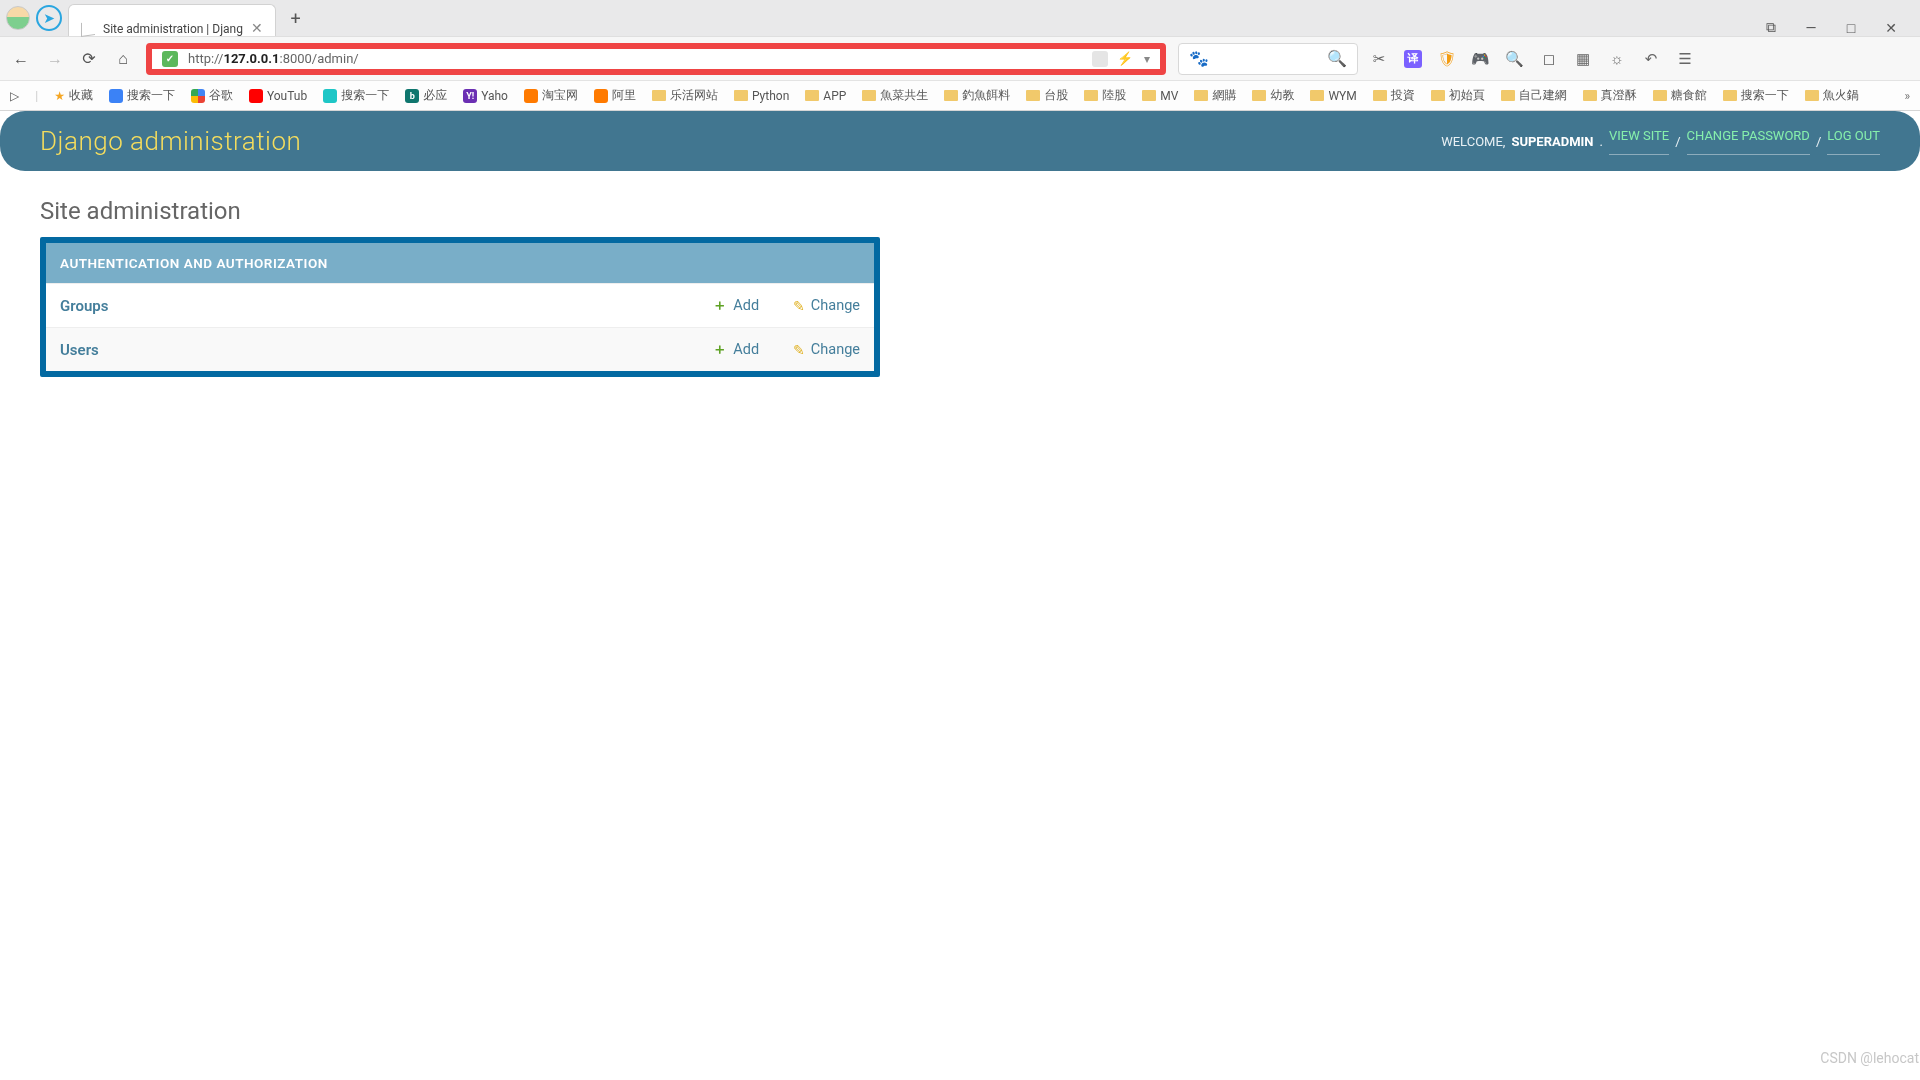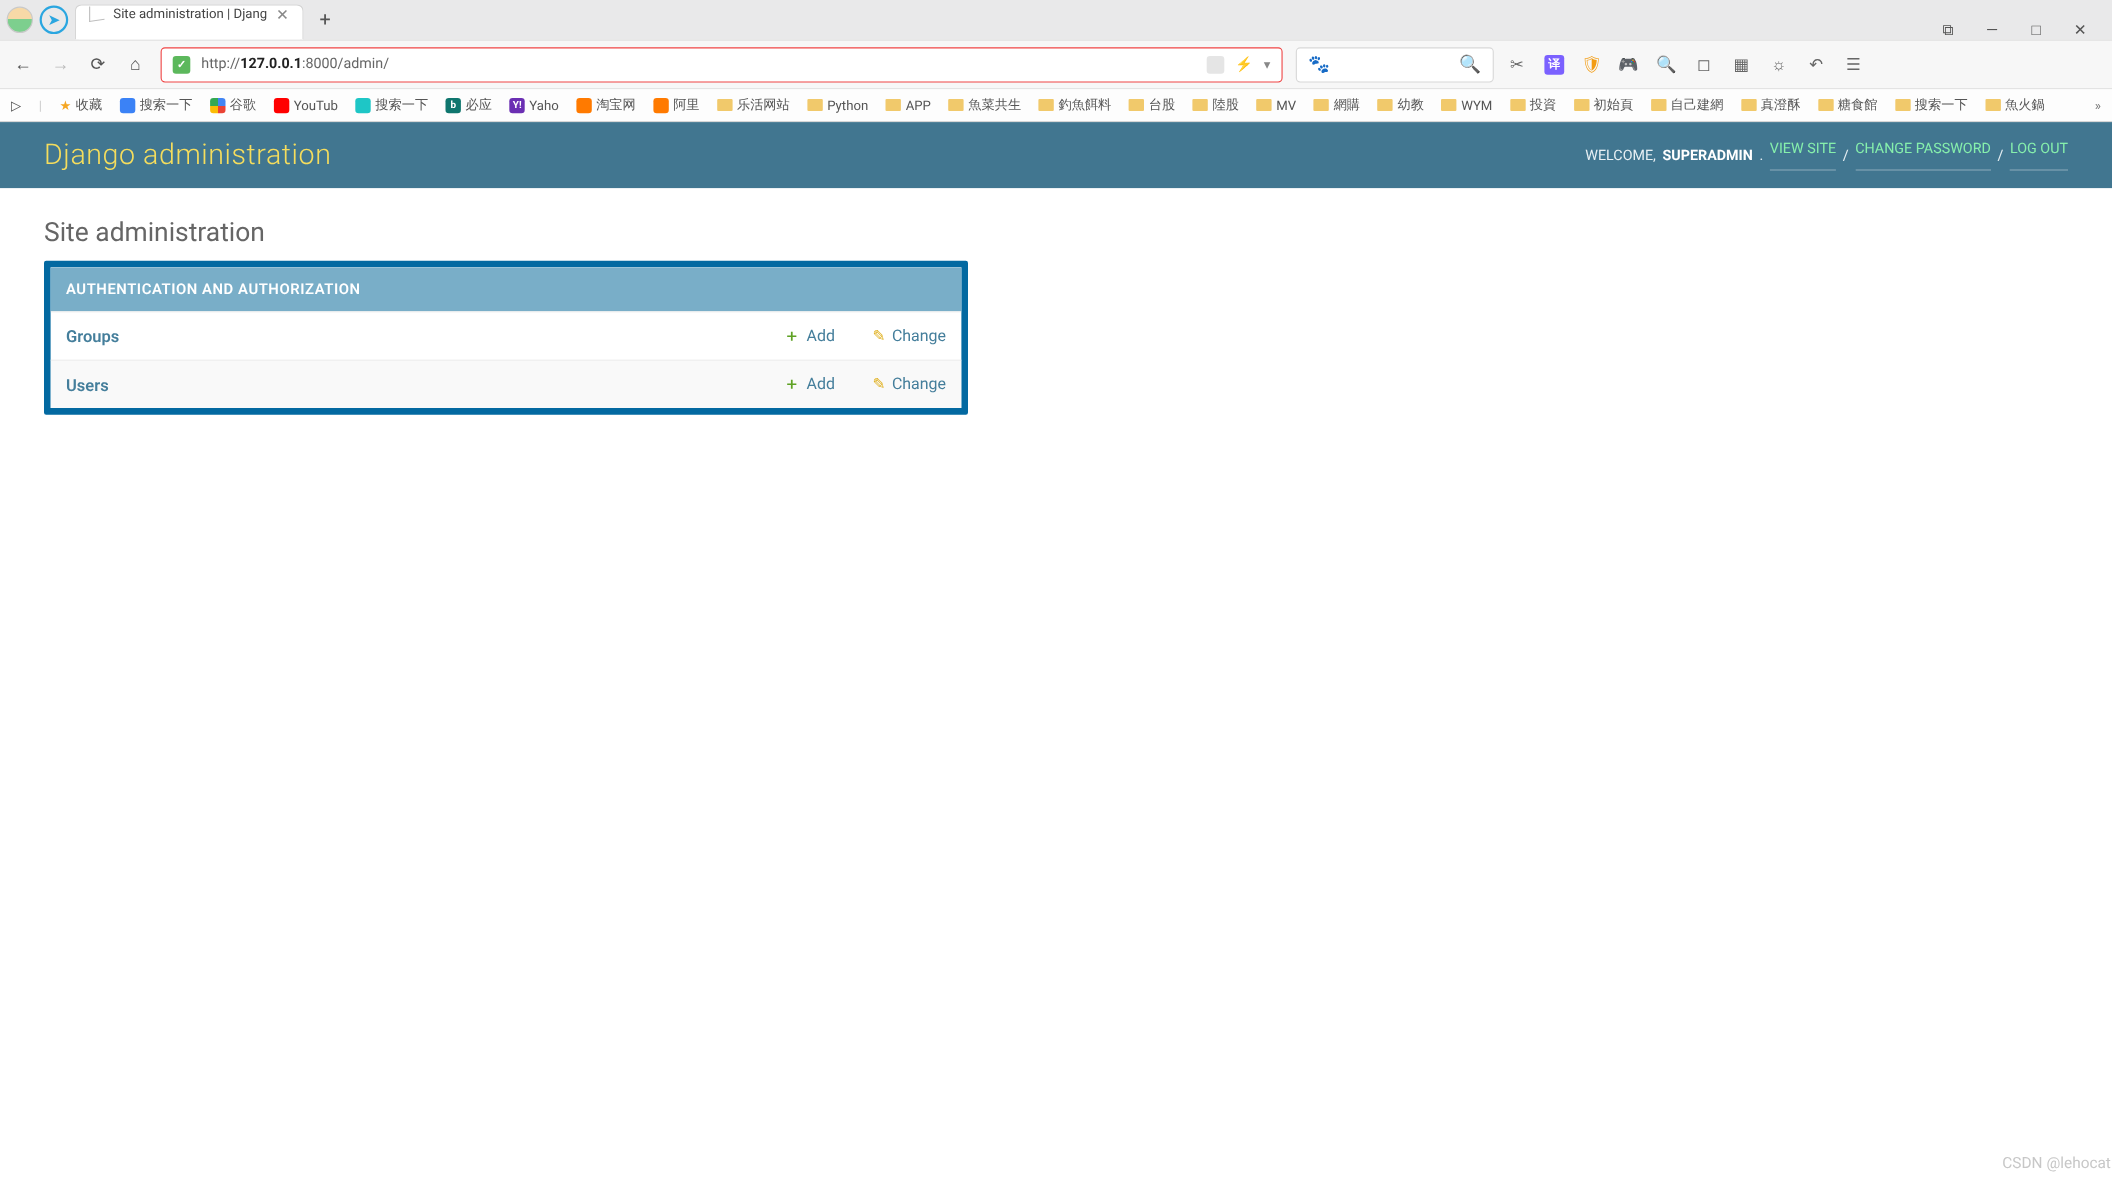--- a/index.html
+++ b/index.html
@@ -3,31 +3,31 @@
 <meta charset="utf-8">
 <style>
   * { box-sizing: border-box; margin: 0; padding: 0; }
   html, body { width: 1920px; height: 1080px; font-family: "Segoe UI", Roboto, Arial, sans-serif; background: #fff; overflow: hidden; }
 
   
   .browser-chrome { width: 100%; background: #e9e9ea; border-bottom: 1px solid #d6d6d6; }
   .tab-strip { display: flex; align-items: flex-end; height: 36px; padding: 0 6px; gap: 6px; }
   .tab-avatar { width: 24px; height: 24px; border-radius: 50%; background: linear-gradient(#f7d9a7 45%,#7dcf8e 45%); border: 1px solid #c9c9c9; align-self: center; }
   .tab-nav-btn { width: 26px; height: 26px; border-radius: 50%; border: 2px solid #2aa6e0; color: #2aa6e0; display:flex; align-items:center; justify-content:center; align-self:center; font-size:14px; }
-  .tab { display: flex; align-items: flex-start; gap: 8px; height: 32px; padding: 0 12px; background: #fff; border: 1px solid #d2d2d2; border-bottom: none; border-radius: 6px 6px 0 0; font-size: 12px; color: #444; min-width: 190px; }
+  .tab { display: flex; align-items: flex-end; gap: 8px; height: 32px; padding: 0 12px; background: #fff; border: 1px solid #d2d2d2; border-bottom: none; border-radius: 6px 6px 0 0; font-size: 12px; color: #444; min-width: 190px; }
   .tab .page-icon { width: 14px; height: 14px; border: 1px solid #bdbdbd; border-top: none; border-right: none; transform: skewY(-8deg); }
   .tab .close { color:#888; font-size:14px; }
   .newtab { width: 28px; height: 28px; display:flex; align-items:center; justify-content:center; color:#555; font-size:18px; align-self:center; }
   .win-controls { margin-left: auto; display:flex; gap:22px; align-items:center; padding-right:14px; color:#555; font-size:14px; }
   .win-controls span { display:inline-flex; width:18px; justify-content:center; }
 
   .toolbar { display:flex; align-items:center; height:44px; background:#f7f7f7; padding:0 10px; gap:12px; border-top:1px solid #dfdfdf; }
   .tool-btn { width:22px; height:22px; display:flex; align-items:center; justify-content:center; color:#555; font-size:16px; }
   .tool-btn.disabled { color:#bbb; }
-  .addr-bar { flex:1; max-width:1020px; display:flex; align-items:center; height:32px; background:#fff; border:1px solid #ef4444; border-radius:4px; padding:0 10px; gap:10px; font-size:13px; color:#666; }
+  .addr-bar { flex:1; max-width:1020px; display:flex; align-items:center; height:32px; background:#fff; border:6px solid #ef4444; border-radius:4px; padding:0 10px; gap:10px; font-size:13px; color:#666; }
   .addr-bar .shield { width:16px; height:16px; background:#5cb85c; border-radius:3px; position:relative; }
   .addr-bar .shield::after { content:"✓"; position:absolute; inset:0; display:flex; align-items:center; justify-content:center; color:#fff; font-size:10px; font-weight:bold; }
   .addr-bar .url b { color:#222; }
   .addr-tail { margin-left:auto; display:flex; gap:10px; align-items:center; }
   .addr-ico { width:16px; height:16px; background:#e5e5e5; border-radius:3px; }
   .addr-lightning { color:#3fb357; font-weight:bold; }
   .addr-chev { color:#888; font-size:12px; }
   .secondary-search { width:180px; height:32px; background:#fff; border:1px solid #d8d8d8; border-radius:4px; display:flex; align-items:center; padding:0 10px; justify-content:space-between; color:#999; }
   .right-tools { display:flex; gap:16px; align-items:center; color:#666; font-size:15px; }
   .rt-box { width:18px; height:18px; display:flex; align-items:center; justify-content:center; }
@@ -44,21 +44,21 @@
   .bm-ico.yt { background:#f00; }
   .bm-ico.cyan { background:#1ec6c6; }
   .bm-ico.bing { background:#0f766e; color:#fff; font-size:9px; text-align:center; line-height:14px; font-weight:bold; }
   .bm-ico.yahoo { background:#6b2fb3; color:#fff; font-size:9px; text-align:center; line-height:14px; font-weight:bold; }
   .bm-ico.orange { background:#ff7a00; }
   .bm-ico.blue { background:#3b82f6; }
   .bm-more { margin-left:auto; color:#777; }
 
   
   .page { width:100%; }
-  .dj-header { background:#417690; color:#f5dd5d; height:60px; display:flex; align-items:center; padding:0 40px; }
+  .dj-header { background:#417690; color:#f5dd5d; height:60px; display:flex; align-items:center; padding:0 40px;border-radius:25px; }
   .dj-brand { font-size:26px; font-weight:300; letter-spacing:0.5px; }
   .dj-userlinks { margin-left:auto; color:#e8f0f4; font-size:13px; display:flex; gap:6px; align-items:center; }
   .dj-userlinks .uname { color:#fff; font-weight:700; }
   .dj-userlinks a { color:#86efac; text-decoration:none; border-bottom:1px solid rgba(255,255,255,.4); padding-bottom:11px; }
 
   .dj-content { padding:26px 40px; display:flex; gap:44px; align-items:flex-start; }
   .page-title { font-size:24px; color:#666; font-weight:400; margin-bottom:12px; }
   .left-col { width:840px; }
   .module { border:6px solid #0369a1; border-radius:2px; overflow:hidden; }
   .module-caption { background:#79aec8; color:#fff; font-size:13.5px; font-weight:600; letter-spacing:.5px; padding:12px 14px; }

